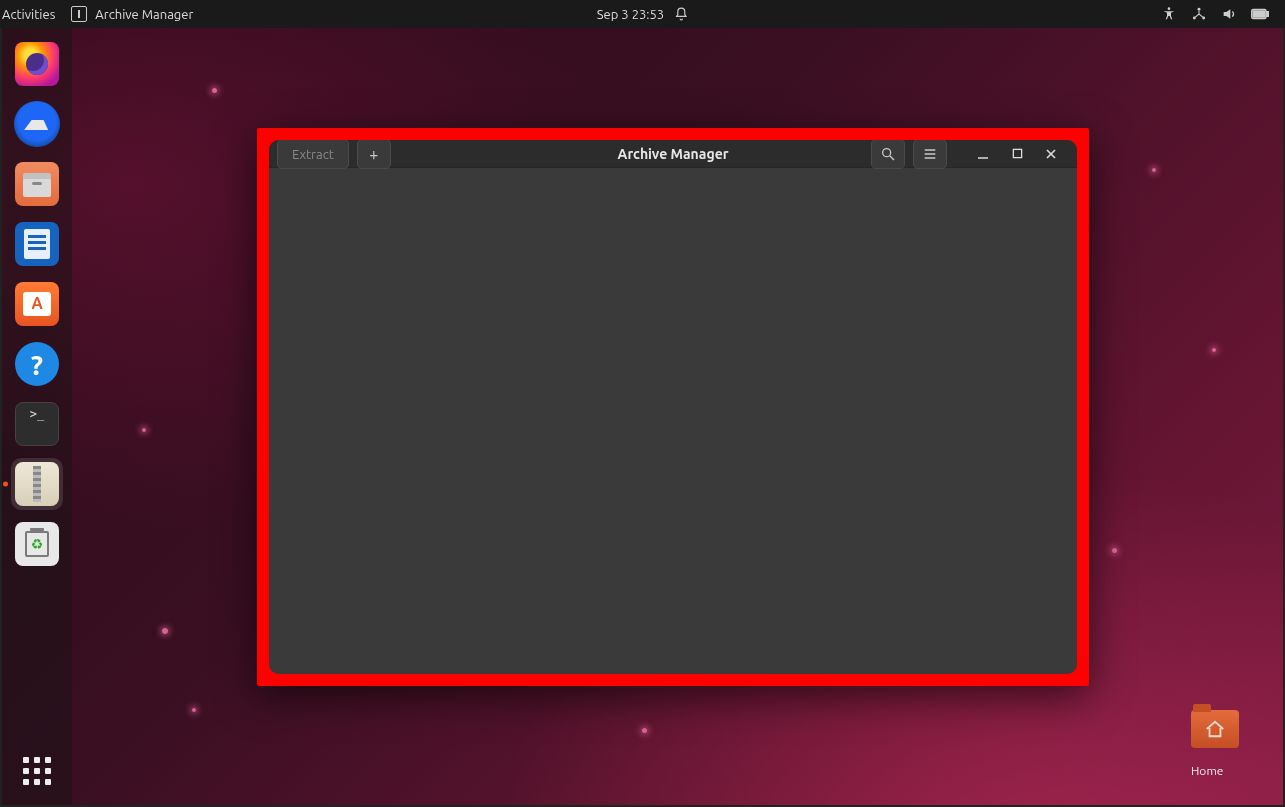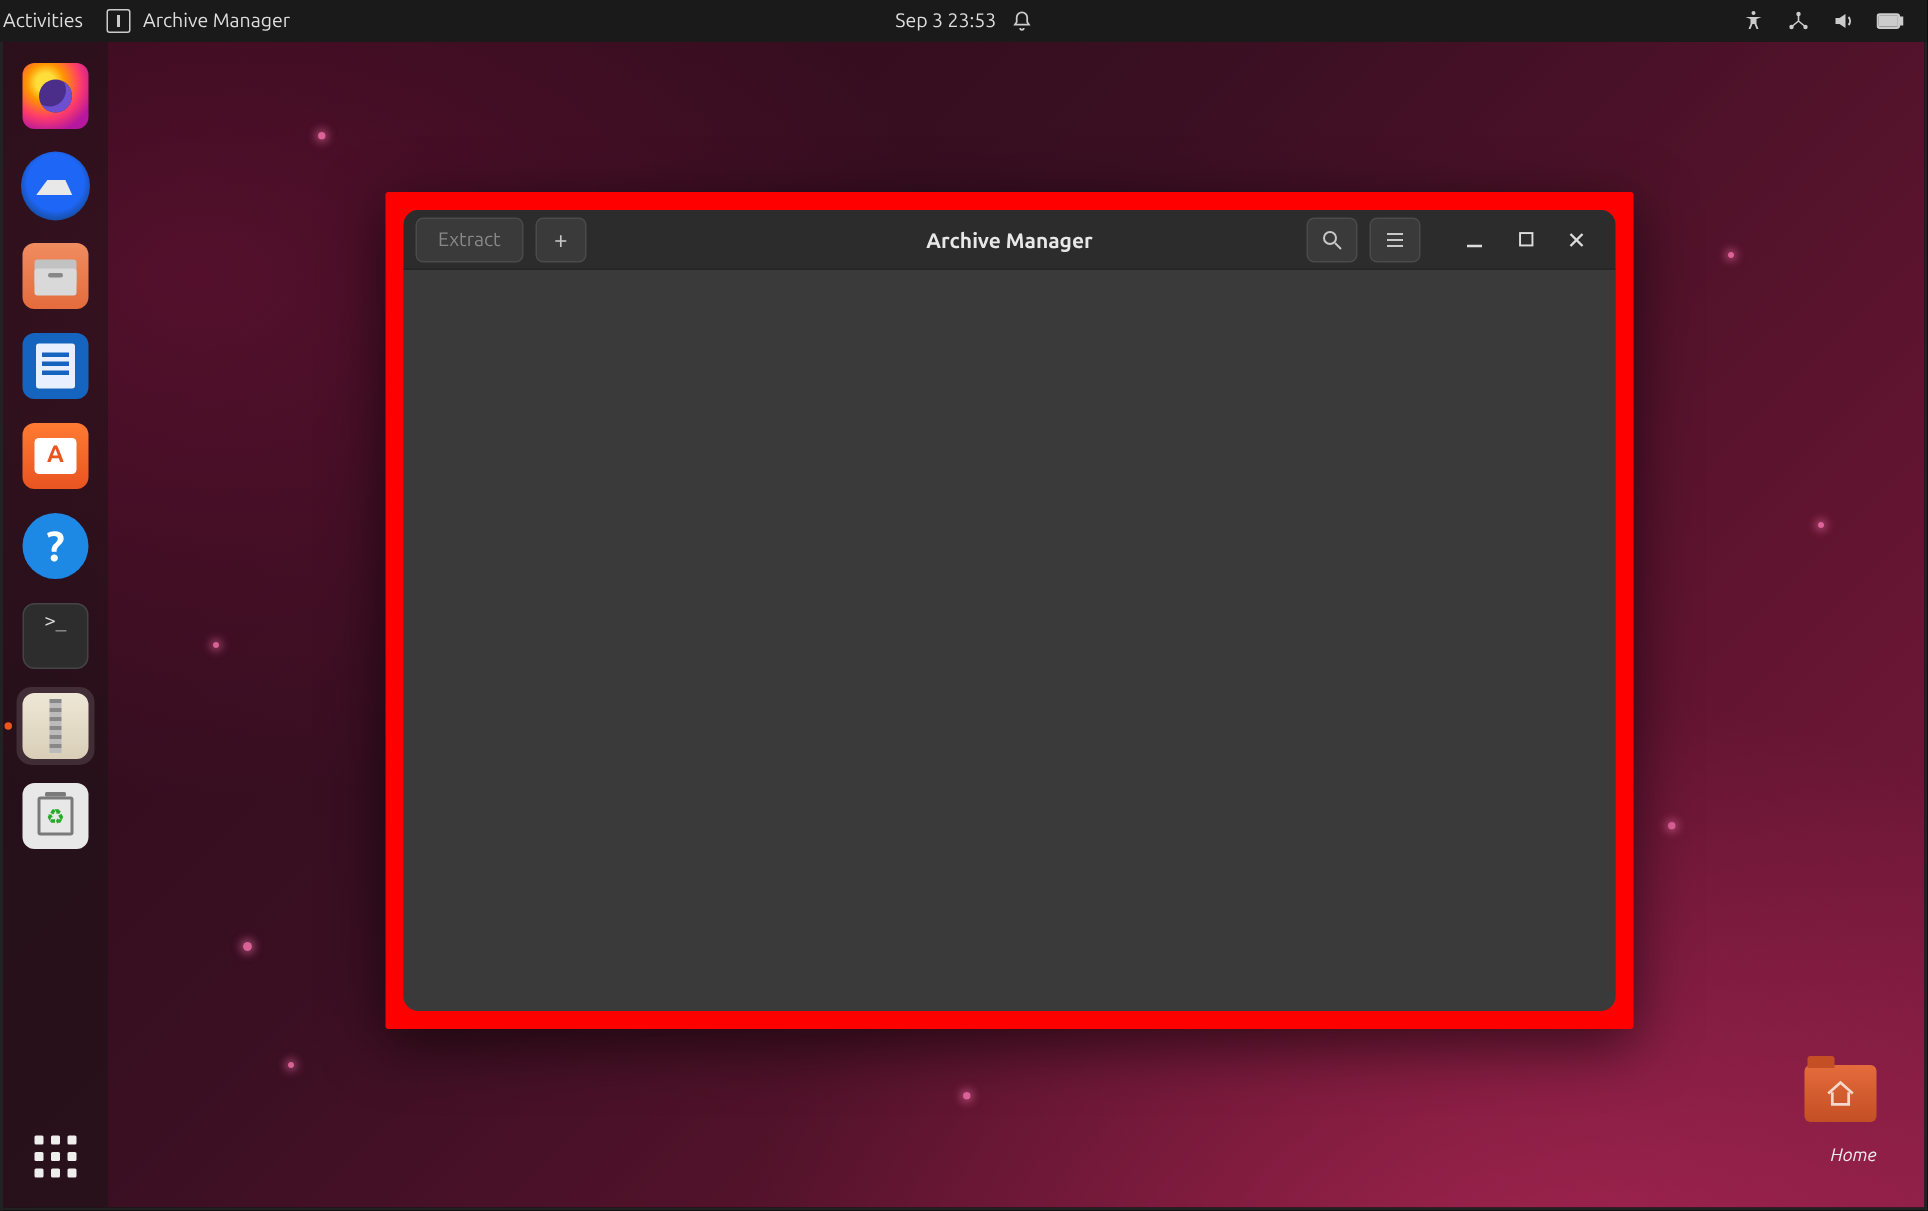--- a/index.html
+++ b/index.html
@@ -84,38 +84,38 @@
   .ic-archive { background:linear-gradient(#efe7d6,#d9cfb8); position:relative;}
   .ic-archive .zip { position:absolute; top:4px; bottom:4px; left:50%; width:8px; transform:translateX(-50%);
     background:repeating-linear-gradient(#888 0 3px,#bbb 3px 6px);}
   .ic-trash { background:#e8e8e8;}
   .ic-trash .bin{ width:24px;height:26px;border:2px solid #7a7a7a;border-radius:2px;position:relative;}
   .ic-trash .bin::before{content:"";position:absolute;top:-5px;left:3px;right:3px;height:3px;background:#7a7a7a;border-radius:1px;}
   .ic-trash .recycle{ position:absolute; color:#29a929; font-size:14px; }
 
   
   .home-icon { position: absolute; right: 32px; bottom: 28px; width: 60px;
-    display:flex; flex-direction:column; align-items:flex-end; gap:16px; cursor:pointer;font-style:italic;}
+    display:flex; flex-direction:column; align-items:flex-start; gap:16px; cursor:pointer;}
   .home-folder{ width:48px; height:38px; border-radius:4px;
     background:linear-gradient(#e46b3c,#c44f24); position:relative;}
   .home-folder::before{content:"";position:absolute;top:-6px;left:2px;width:18px;height:8px;border-radius:2px 2px 0 0;background:#c44f24;}
   .home-folder .house{ position:absolute; inset:0; display:flex; align-items:center; justify-content:center;}
   .home-label{ color:#eee; font-size:12px; }
 
   
   .hilite {
     position:absolute; left:255px; top:100px; width:832px; height:558px;
     background:#ff0000; border-radius:2px; box-shadow:0 10px 40px rgba(0,0,0,0.6);
   }
   .appwin {
     position:absolute; inset:12px; background:#3a3a3a; border-radius:10px; overflow:hidden;
     display:flex; flex-direction:column;
   }
   .headerbar {
-    height:40px; background:#2c2c2c; display:flex; align-items:center; padding:0 8px;
+    height:28px; background:#2c2c2c; display:flex; align-items:center; padding:0 8px;
     border-bottom:1px solid #262626; position:relative;
   }
   .hb-left{ display:flex; align-items:center; gap:8px;}
   .hb-btn{ height:30px; padding:0 14px; border:1px solid #4a4a4a; background:#3a3a3a;
     color:#c8c8c8; border-radius:5px; font-size:13px; display:flex; align-items:center;
     justify-content:center; cursor:pointer;}
   .hb-btn.disabled{ color:#888; cursor:default;}
   .hb-btn.square{ width:34px; padding:0;}
   .hb-title{ position:absolute; left:50%; transform:translateX(-50%); color:#e8e8e8;
     font-size:14px; font-weight:600; }

